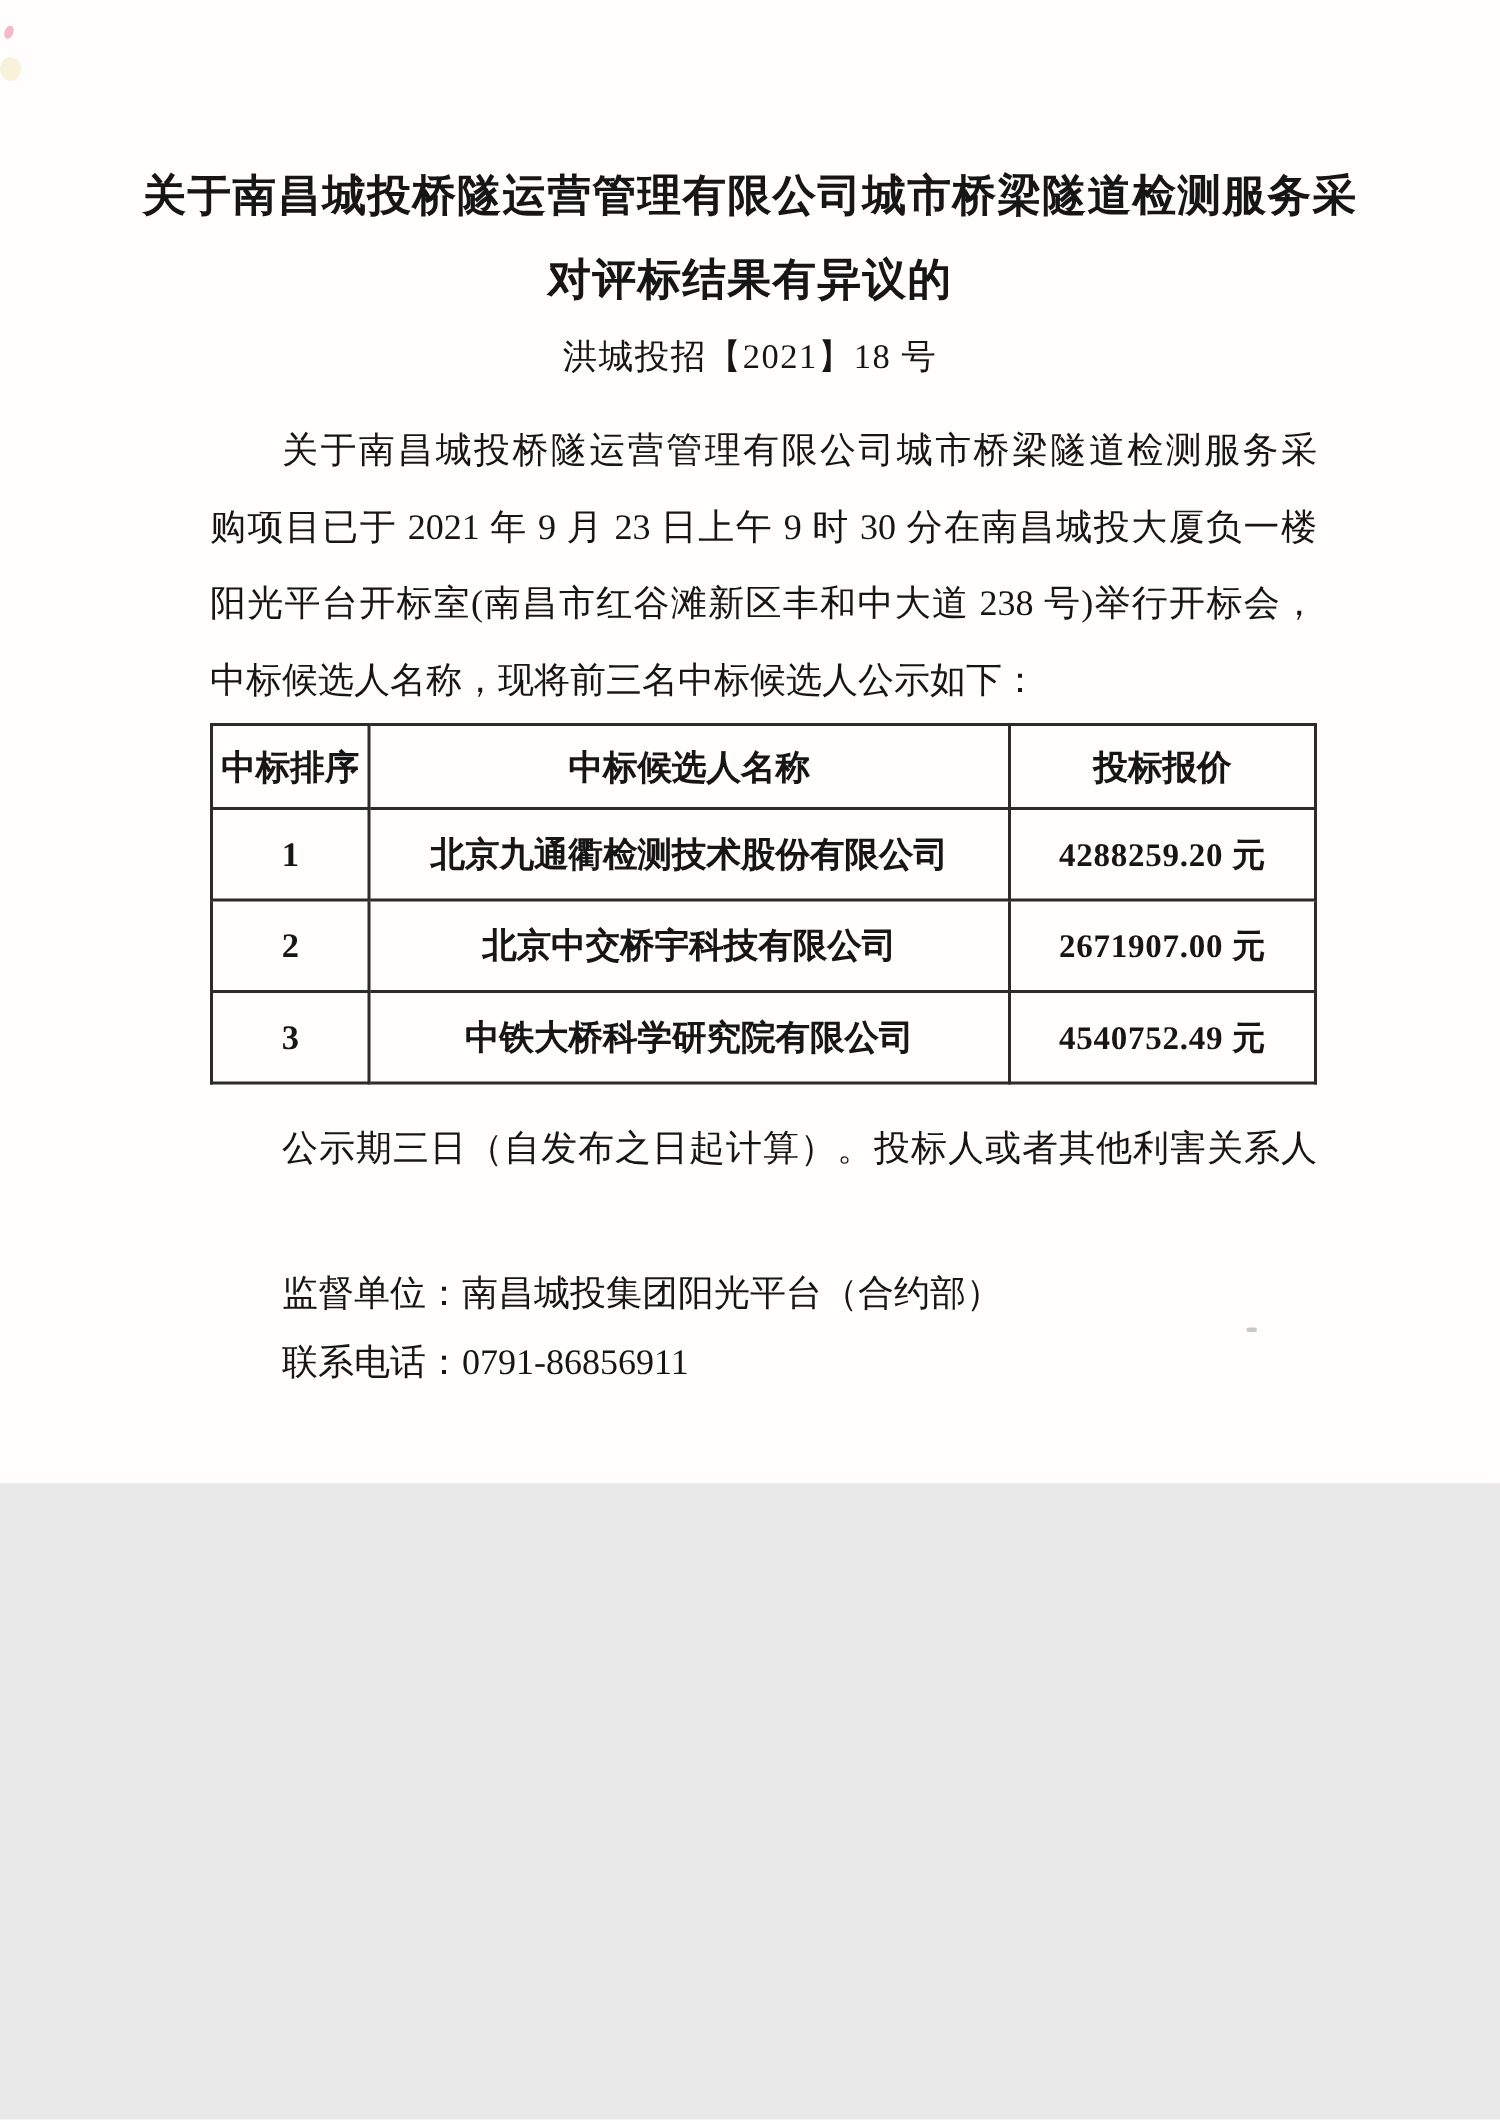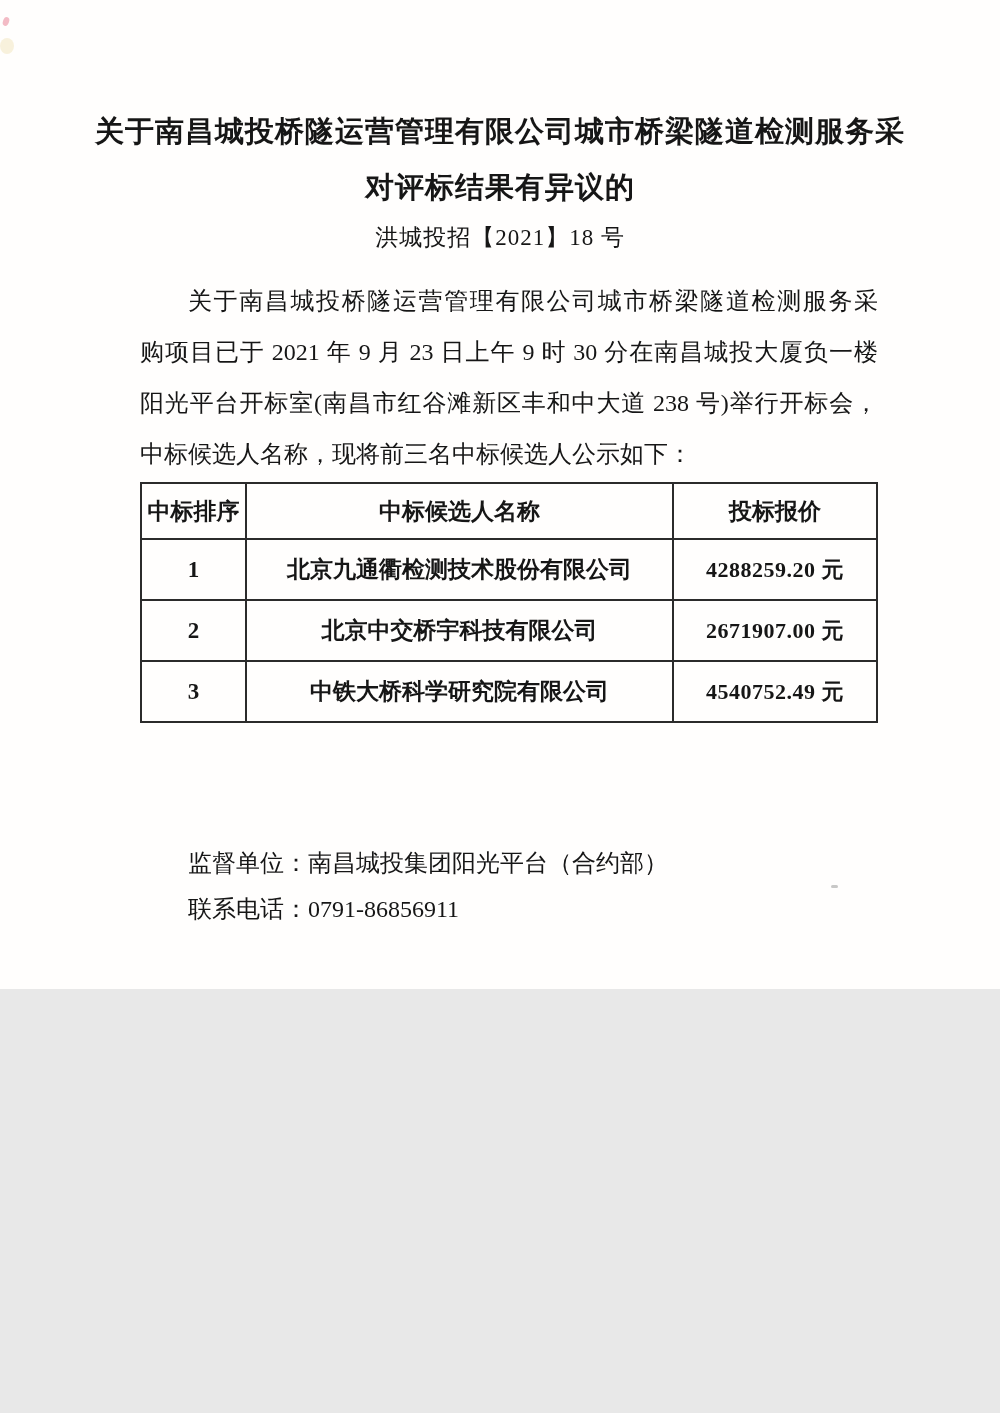--- a/index.html
+++ b/index.html
@@ -136,20 +136,21 @@
         </tr>
         <tr>
           <td class="cell-rank">3</td>
           <td class="cell-name">中铁大桥科学研究院有限公司</td>
           <td class="cell-price">4540752.49 元</td>
         </tr>
       </tbody>
   </table>
 
   <div class="body-col para2">
+    <div class="line justify indent">公示期三日（自发布之日起计算）。投标人或者其他利害关系人</div>
   </div>
 
   <div class="body-col contact">
     <div class="line">监督单位：南昌城投集团阳光平台（合约部）</div>
     <div class="line">联系电话：0791-86856911</div>
   </div>
 
   <div class="bidder-line">招标人:南昌城投桥隧运营管理有限公司</div>
   <div class="date-line">
     <span>2021 年</span><span class="date-gap1"></span><span>月</span><span class="date-gap2"></span><span>日</span>

